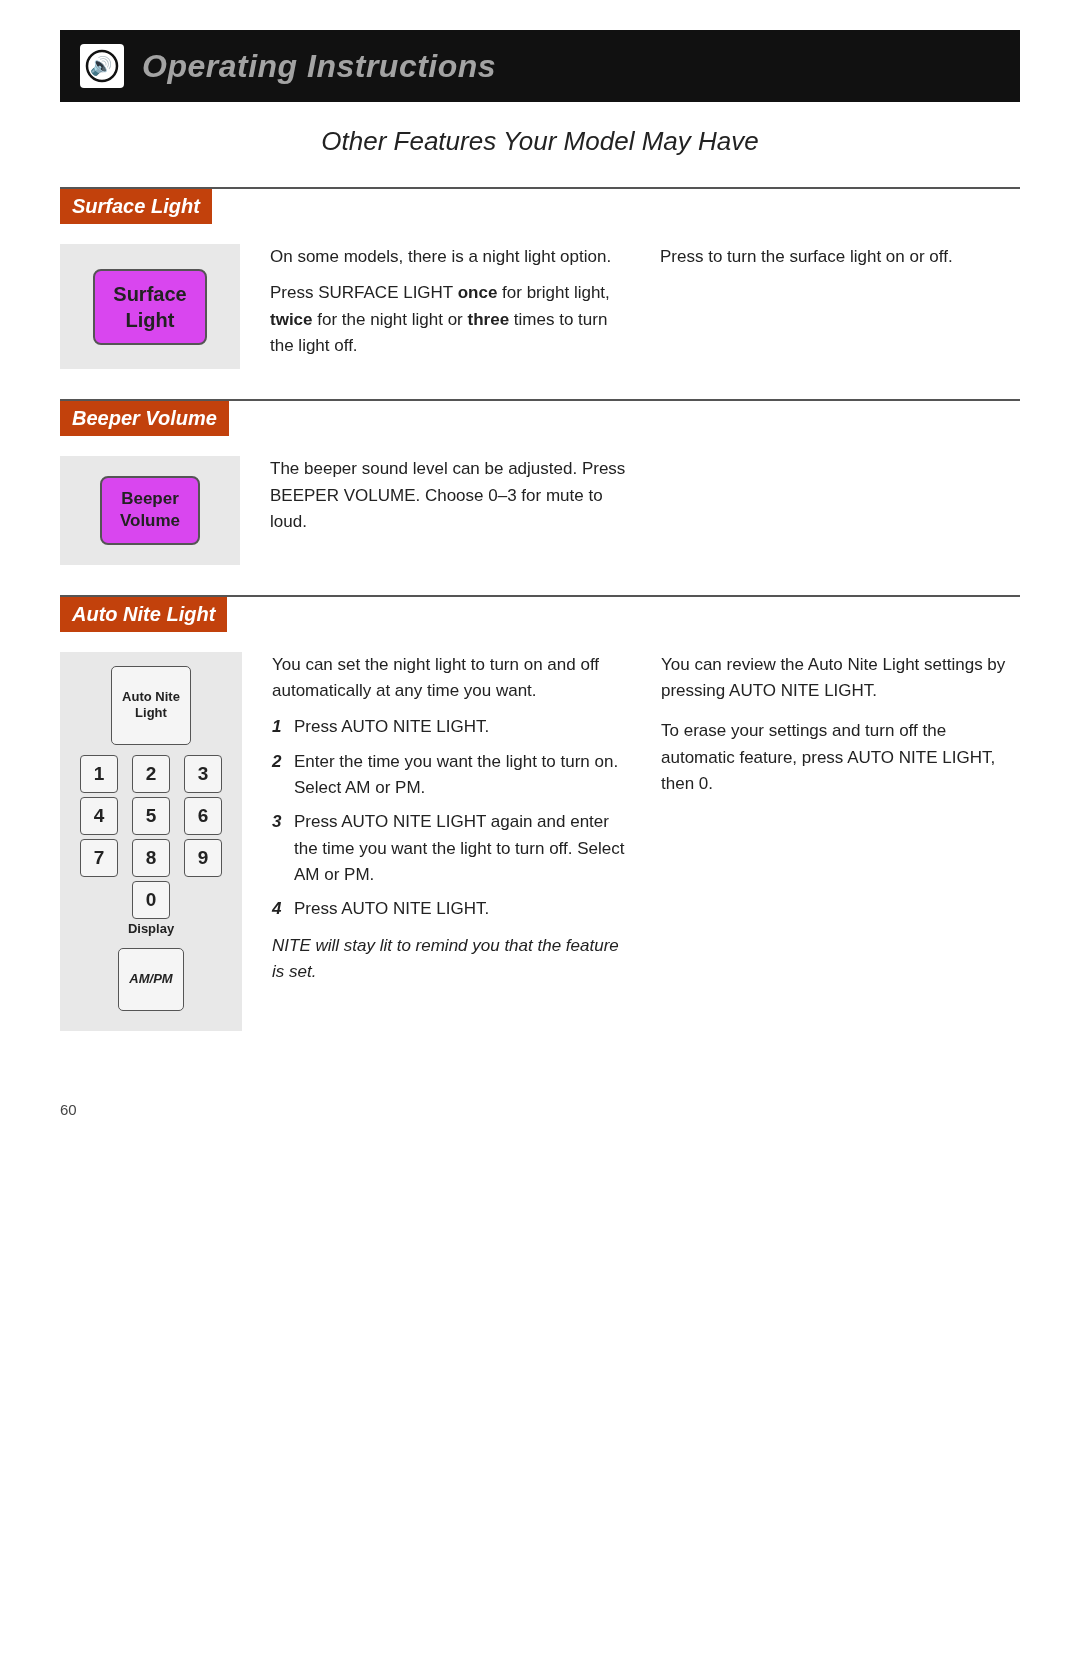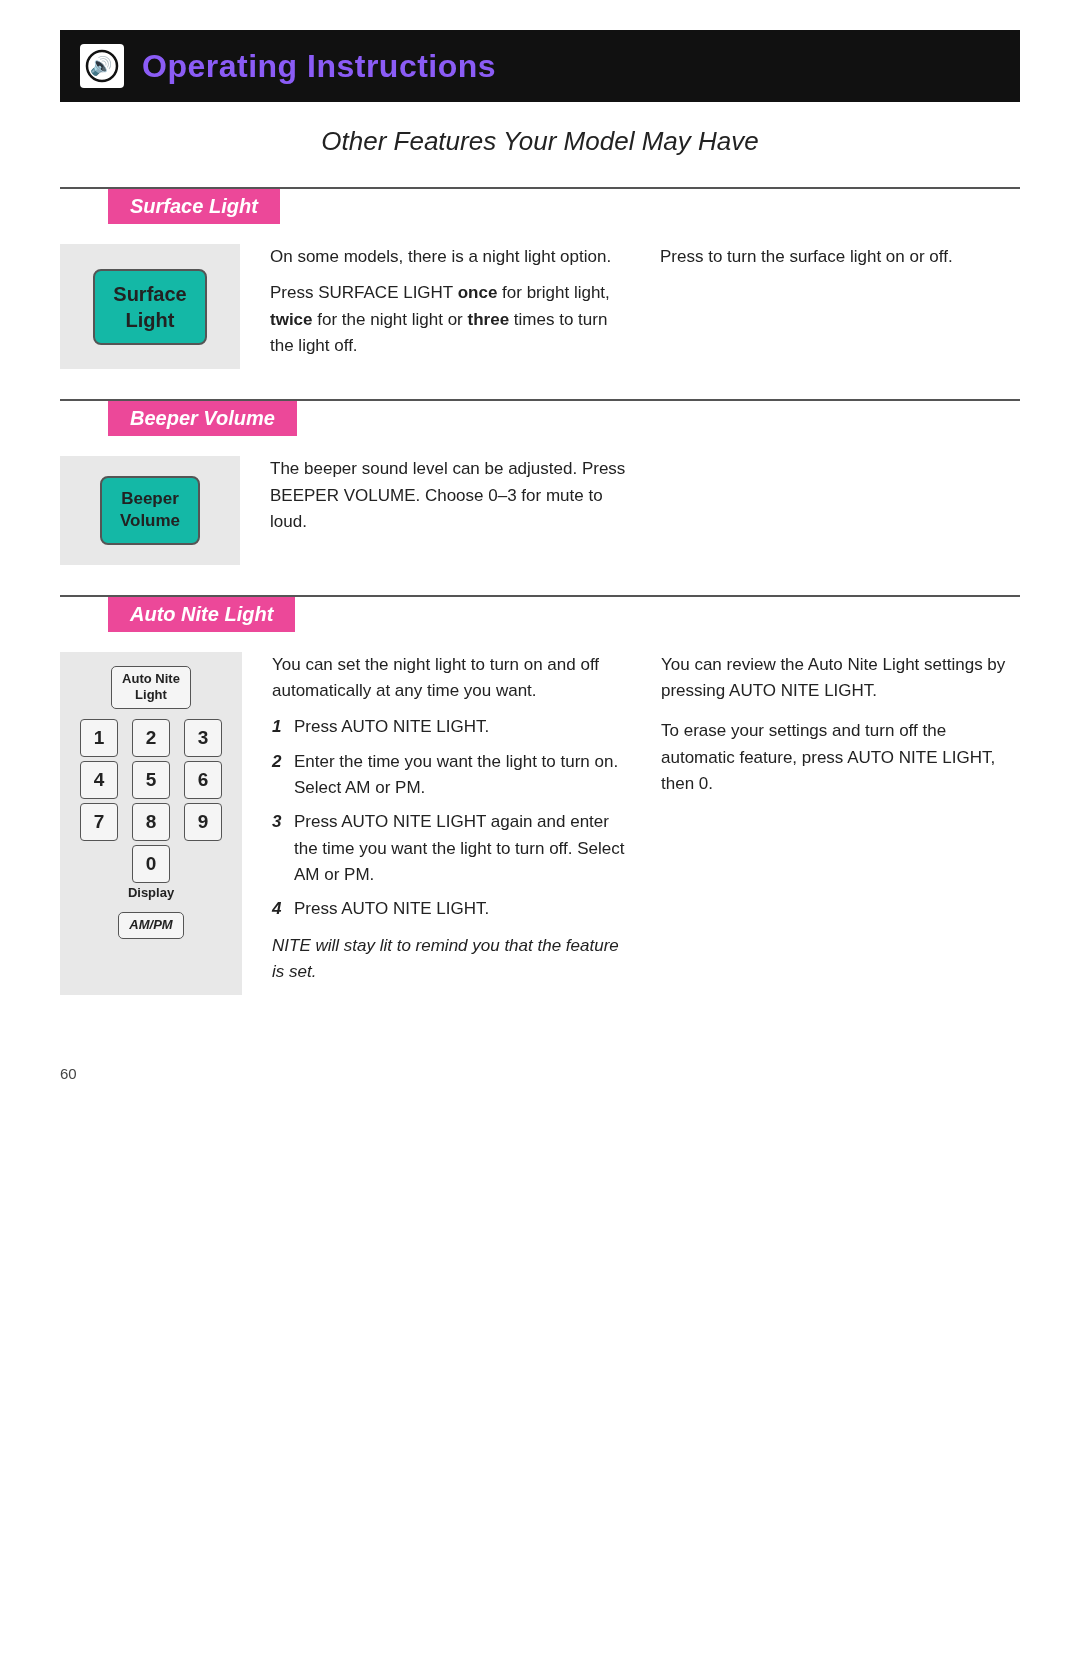--- a/index.html
+++ b/index.html
@@ -29,22 +29,23 @@
       align-items: center;
       justify-content: center;
       margin-right: 18px;
       flex-shrink: 0;
     }
     .header-logo svg {
       width: 34px;
       height: 34px;
     }
     .header-title {
-      color: #8b5cf6;
+      color: #a3a3a3;
       font-size: 32px;
+      font-style: italic;
       font-weight: bold;
       letter-spacing: 0.5px;
     }
 
     
     .page-subtitle {
       font-size: 26px;
       font-style: italic;
       font-weight: normal;
       text-align: center;
@@ -55,25 +56,24 @@
     
     .section {
       margin-bottom: 0;
     }
     .section-divider {
       border: none;
       border-top: 2px solid #555;
       margin: 0 0 0 0;
     }
     .section-header {
-      background: #ec4899;
+      background: #c2410c;
       display: inline-block;
-      padding: 6px 22px;
+      padding: 6px 12px;
       margin-bottom: 20px;
-      margin-left: 48px;
     }
     .section-header-text {
       color: #fff;
       font-size: 20px;
       font-style: italic;
       font-weight: bold;
     }
 
     
     .section-content {
@@ -91,34 +91,34 @@
       display: flex;
       align-items: center;
       justify-content: center;
       padding: 20px;
       flex-shrink: 0;
     }
 
     .key-button {
       border: 2px solid #555;
       border-radius: 8px;
-      background: #14b8a6;
+      background: #d946ef;
       padding: 10px 18px;
       font-size: 20px;
       font-weight: bold;
       text-align: center;
       display: inline-block;
       line-height: 1.3;
     }
 
     .key-button-small {
       border: 1.5px solid #555;
       border-radius: 5px;
       background: #f5f5f5;
-      padding: 4px 10px;
+      padding: 22px 10px;
       font-size: 13px;
       font-weight: bold;
       text-align: center;
       display: inline-block;
       line-height: 1.3;
     }
 
     
     .text-col {
       flex: 1;

